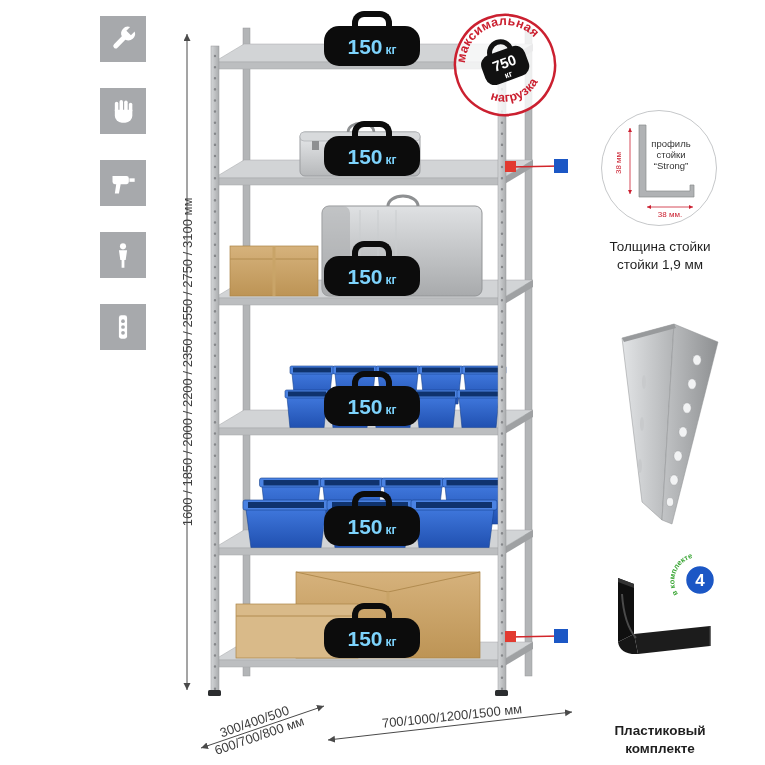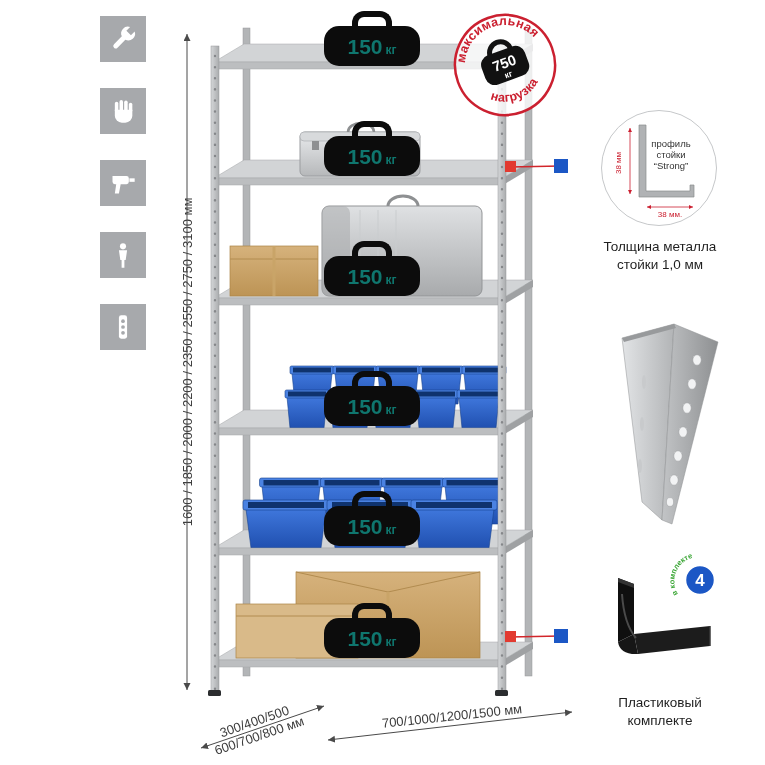--- a/index.html
+++ b/index.html
@@ -7,42 +7,42 @@
          font-family:"Liberation Sans",sans-serif;}
   svg{display:block;}
   .layer{position:absolute;left:0;top:0;}
 
   
   .side-icon{position:absolute;left:100px;width:46px;height:46px;background:#a7a9ac;
              display:flex;align-items:center;justify-content:center;}
 
   
   .weight{position:absolute;width:96px;height:40px;background:#0c0c0c;border-radius:15px;
-          display:flex;align-items:center;justify-content:center;gap:3px;color:#0f766e;z-index:6;}
+          display:flex;align-items:center;justify-content:center;gap:3px;color:#7dd3fc;z-index:6;}
   .weight:before{content:"";position:absolute;top:-15px;left:50%;transform:translateX(-50%);
           width:28px;height:20px;border:6px solid #0c0c0c;border-bottom:none;
           border-radius:12px 12px 0 0;}
   .w-val{font-size:21px;font-weight:bold;line-height:1;}
   .w-unit{font-size:12px;font-weight:bold;margin-top:7px;line-height:1;}
 
   
   .dim-label{position:absolute;color:#3c3c3c;font-size:13px;white-space:nowrap;z-index:4;}
   #height-label{left:187px;top:362px;transform:translate(-50%,-50%) rotate(-90deg);
                 background:#fff;padding:2px 8px;}
   #width-label{left:452px;top:716px;transform:translate(-50%,-50%) rotate(-6deg);}
   #depth-label{left:257px;top:729px;transform:translate(-50%,-50%) rotate(-19deg);
                text-align:center;line-height:1.12;}
 
   
   #profile-circle{position:absolute;left:601px;top:110px;width:114px;height:114px;
                   border-radius:50%;border:1px solid #c6c8ca;background:#fff;z-index:3;}
   .callout-caption{position:absolute;width:160px;text-align:center;font-size:13.5px;
                    color:#1f1f1f;line-height:1.3;z-index:3;}
   #profile-caption{left:580px;top:238px;}
-  #foot-caption{left:580px;top:694px;}
+  #foot-caption{left:580px;top:722px;font-weight:bold;}
 
   .z5{z-index:5;} .z7{z-index:7;}
 </style>
 </head>
 <body>
 
 <div class="stage">
 
   <svg class="layer" width="765" height="765">
     <defs>
@@ -301,22 +301,22 @@
       <line x1="28" y1="17" x2="28" y2="83" stroke="#cb2030" stroke-width="0.8" marker-start="url(#arr2)" marker-end="url(#arr2)"></line>
       <text x="19" y="52" transform="rotate(-90 19 52)" font-size="8" fill="#cb2030" text-anchor="middle">38 мм</text>
       <line x1="45" y1="96" x2="91" y2="96" stroke="#cb2030" stroke-width="0.8" marker-start="url(#arr2)" marker-end="url(#arr2)"></line>
       <text x="68" y="106" font-size="8" fill="#cb2030" text-anchor="middle">38 мм.</text>
       <text x="69" y="36" font-size="9.5" fill="#333" text-anchor="middle">профиль</text>
       <text x="69" y="47" font-size="9.5" fill="#333" text-anchor="middle">стойки</text>
       <text x="69" y="58" font-size="9.5" fill="#333" text-anchor="middle">“Strong”</text>
     </svg>
   </div>
   <div id="profile-caption" class="callout-caption">
-    <div>Толщина металла</div>
-    <div>стойки 1,0 мм</div>
+    <div>Толщина стойки</div>
+    <div>стойки 1,9 мм</div>
   </div>
 
   <svg class="layer" width="130" height="225" style="left:600px;top:312px">
     <defs>
       <linearGradient id="gA1" x1="0" y1="0" x2="1" y2="0">
         <stop offset="0" stop-color="#e2e4e6"></stop>
           <stop offset="1" stop-color="#b2b4b6"></stop>
       </linearGradient>
       <linearGradient id="gA2" x1="0" y1="0" x2="1" y2="0">
         <stop offset="0" stop-color="#c2c4c6"></stop>

